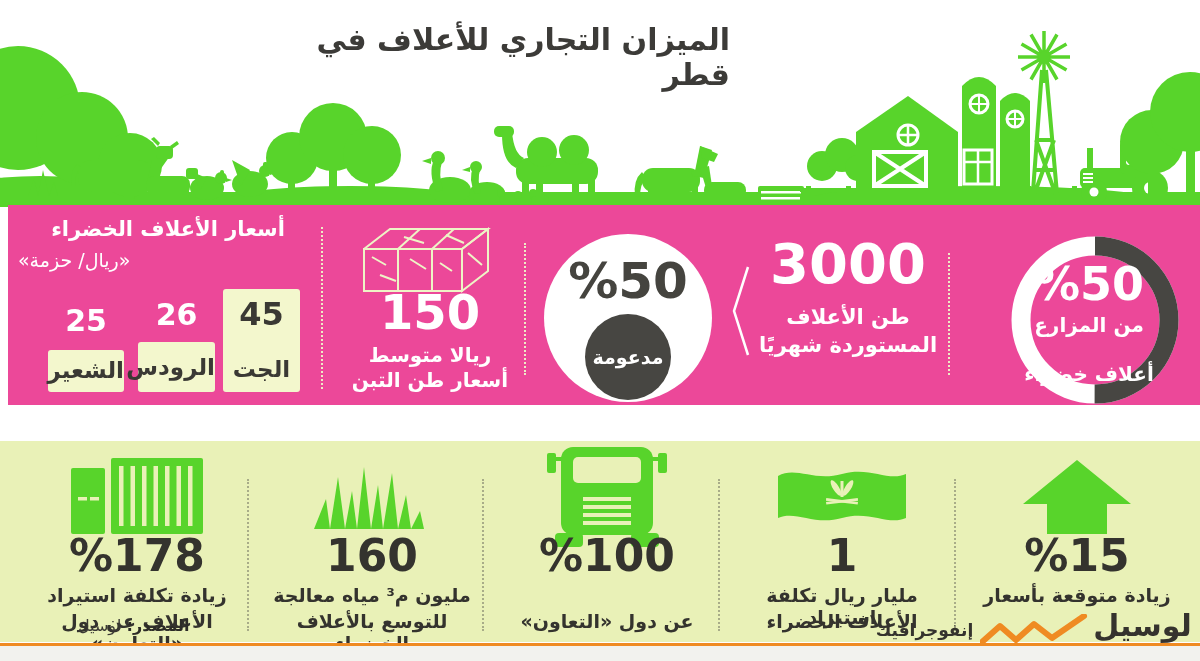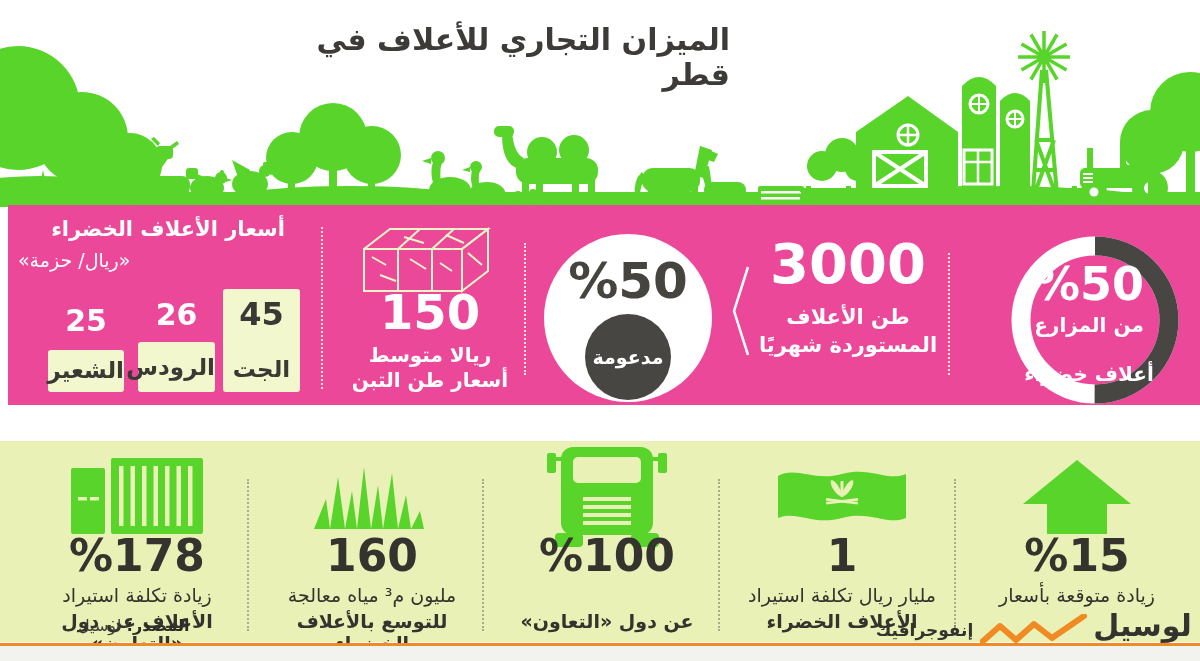--- a/index.html
+++ b/index.html
@@ -43,21 +43,21 @@
 
   .donut-svg{position:absolute;left:994px;top:22px;}
   .don-val{position:absolute;left:986px;top:56px;width:190px;text-align:center;color:#fff;font-weight:bold;font-size:46px;line-height:1;direction:ltr;}
   .don-l1{position:absolute;left:986px;top:108px;width:190px;text-align:center;color:#fff;font-weight:bold;font-size:20px;}
   .don-l2{position:absolute;left:986px;top:134px;width:190px;text-align:center;color:#fff;font-weight:bold;font-size:20px;margin-top:23px;}
 
   
   .stat{position:absolute;top:0;height:201px;width:218px;}
   .stat .icon{position:absolute;left:0;top:16px;width:100%;height:80px;display:flex;align-items:center;justify-content:center;}
   .stat .val{position:absolute;left:0;top:93px;width:100%;text-align:center;font-size:44px;font-weight:bold;color:#34332e;line-height:1;direction:ltr;}
-  .stat .l1{position:absolute;left:0;top:143px;width:100%;text-align:center;font-size:19px;font-weight:normal;color:#34332e;}
+  .stat .l1{position:absolute;left:0;top:143px;width:100%;text-align:center;font-size:19px;font-weight:bold;color:#34332e;}
   .stat .l2{position:absolute;left:0;top:169px;width:100%;text-align:center;font-size:19px;font-weight:bold;color:#34332e;}
 
   
   .footer-source{position:absolute;left:78px;top:616px;font-size:16px;color:#3a3934;direction:rtl;}
   .fs-label{font-weight:bold;color:#2c2b27;}
   .footer-line{position:absolute;left:0;top:643px;width:1200px;height:3px;background:#ef8b22;}
   .footer-strip{position:absolute;left:0;top:646px;width:1200px;height:15px;background:#f2f2ee;}
   .brand{position:absolute;left:1090px;top:608px;width:105px;text-align:center;font-size:30px;font-weight:bold;color:#35332e;}
   .brand-zigzag{position:absolute;left:980px;top:614px;}
   .infographic-label{position:absolute;left:872px;top:620px;width:105px;text-align:center;font-size:17px;font-weight:bold;color:#35332e;}

